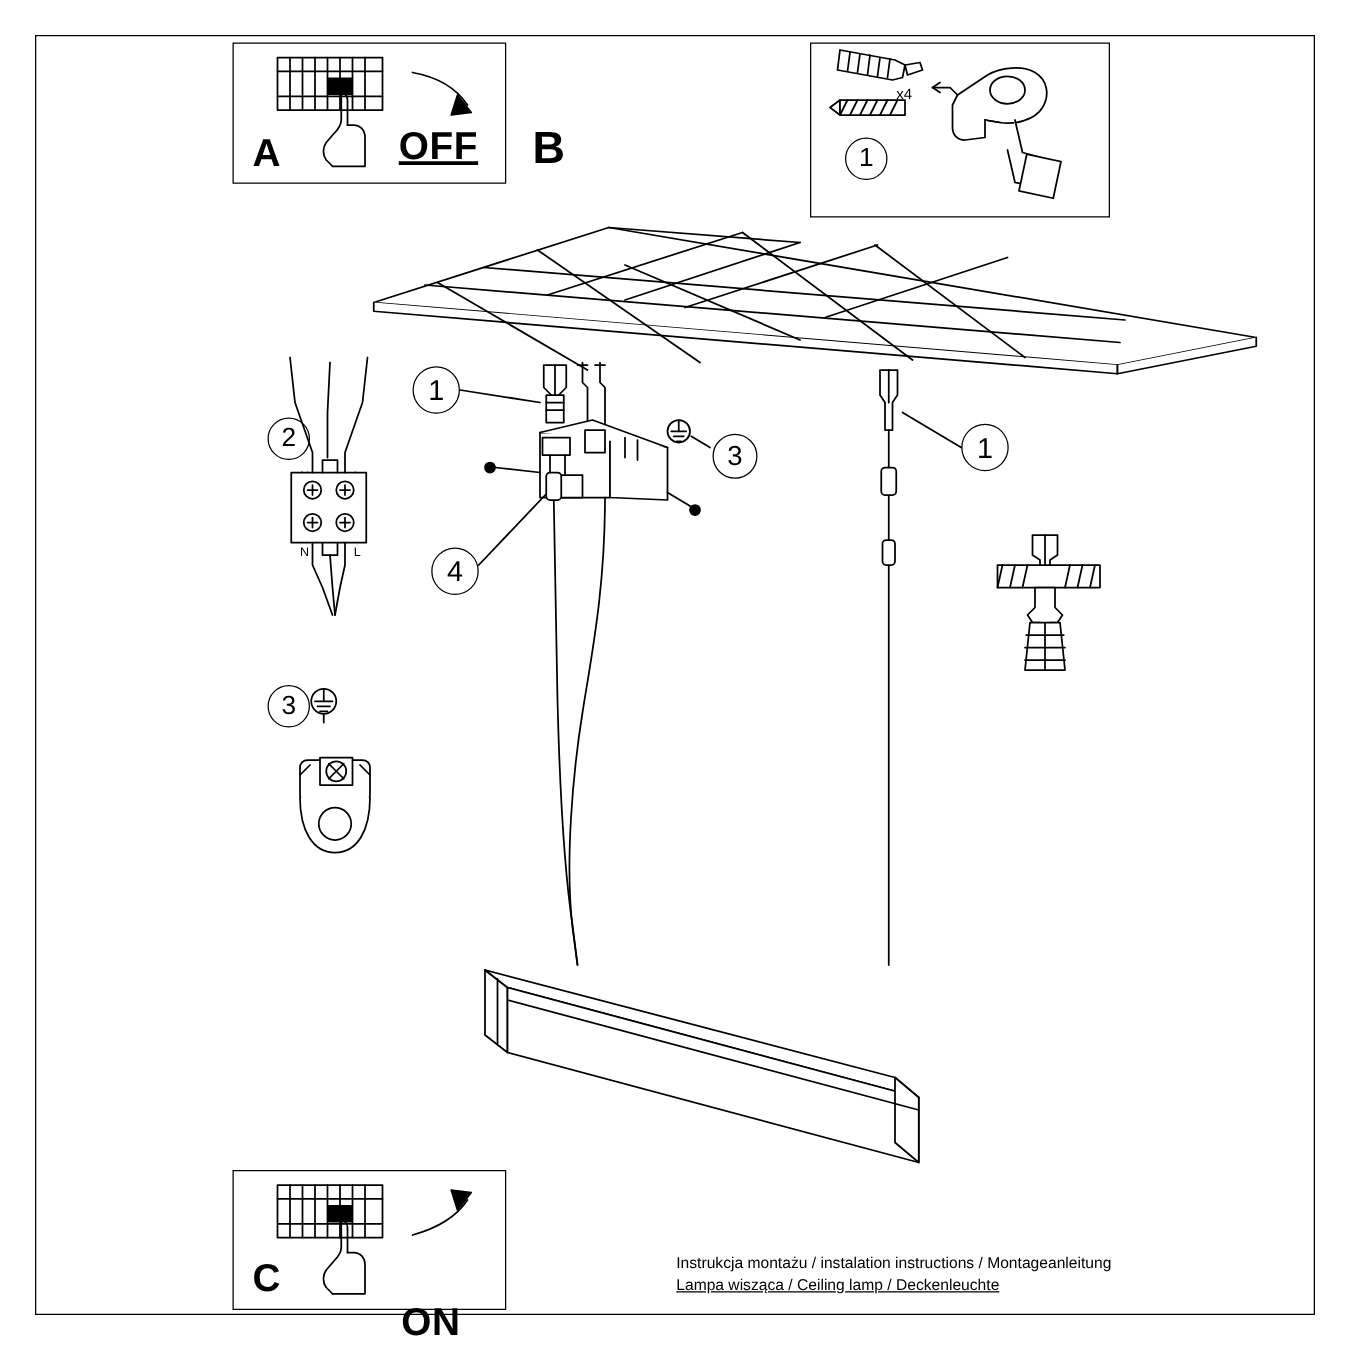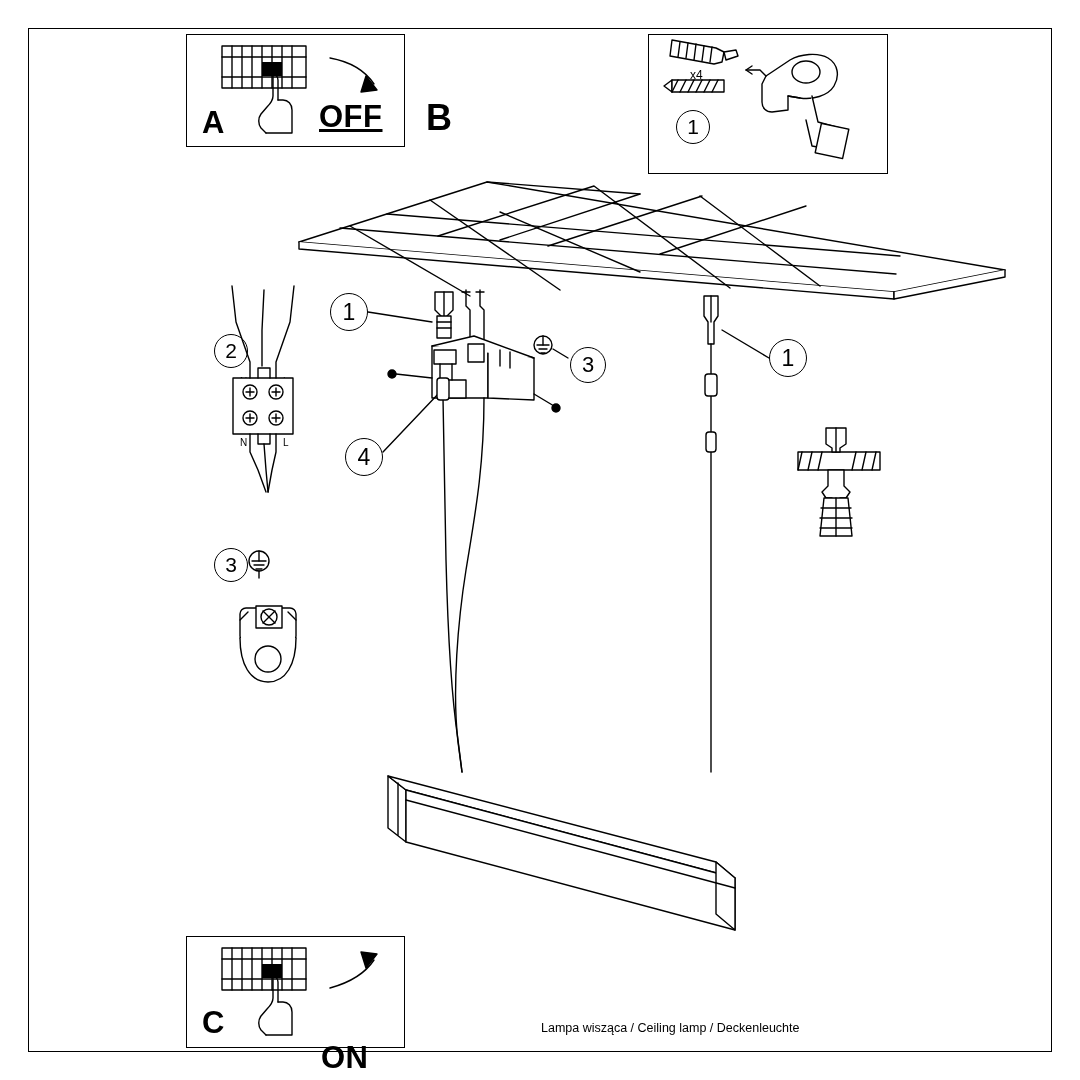--- a/index.html
+++ b/index.html
@@ -61,20 +61,21 @@
     position: absolute;
     left: 0;
     top: 0;
     width: 1080px;
     height: 1080px;
     pointer-events: none;
   }
   .xfour {
     position: absolute;
     font-size: 12px;
+    margin-left: 27px;
   }
   .tiny {
     position: absolute;
     font-size: 10px;
   }
 </style>
 </head>
 <body>
 
 <div id="page">
@@ -100,21 +101,22 @@
   <div class="circ" style="left:570px; top:347px; width:36px; height:36px; font-size:22px;">3</div>
   <div class="circ" style="left:345px; top:438px; width:38px; height:38px; font-size:23px;">4</div>
   <div class="circ" style="left:214px; top:334px; width:34px; height:34px;">2</div>
   <div class="circ" style="left:214px; top:548px; width:34px; height:34px;">3</div>
 
   <div class="tiny" style="left:240px; top:376px;">N</div>
   <div class="tiny" style="left:283px; top:376px;">L</div>
   <div class="tiny" style="left:240px; top:437px;">N</div>
   <div class="tiny" style="left:283px; top:437px;">L</div>
 
-  <div class="footer" style="left:541px; top:1019px;">Lampa wisząca / Ceiling lamp / Deckenleuchte</div>
+  <div class="footer" style="left:541px; top:1001px;">Instrukcja montażu / instalation instructions / Montageanleitung</div>
+  <div class="footer" style="left:541px; top:1019px;text-decoration:underline;">Lampa wisząca / Ceiling lamp / Deckenleuchte</div>
 
   <svg class="svg-layer" viewBox="0 0 1080 1080">
     <g fill="none" stroke="#000" stroke-width="1.4" stroke-linejoin="round" stroke-linecap="round">
 
       <g>
         <rect x="222" y="46" width="84" height="42" fill="#fff"></rect>
         <line x1="222" y1="57" x2="306" y2="57"></line>
         <line x1="222" y1="77" x2="306" y2="77"></line>
         <line x1="232" y1="46" x2="232" y2="88"></line>
         <line x1="242" y1="46" x2="242" y2="88"></line>

